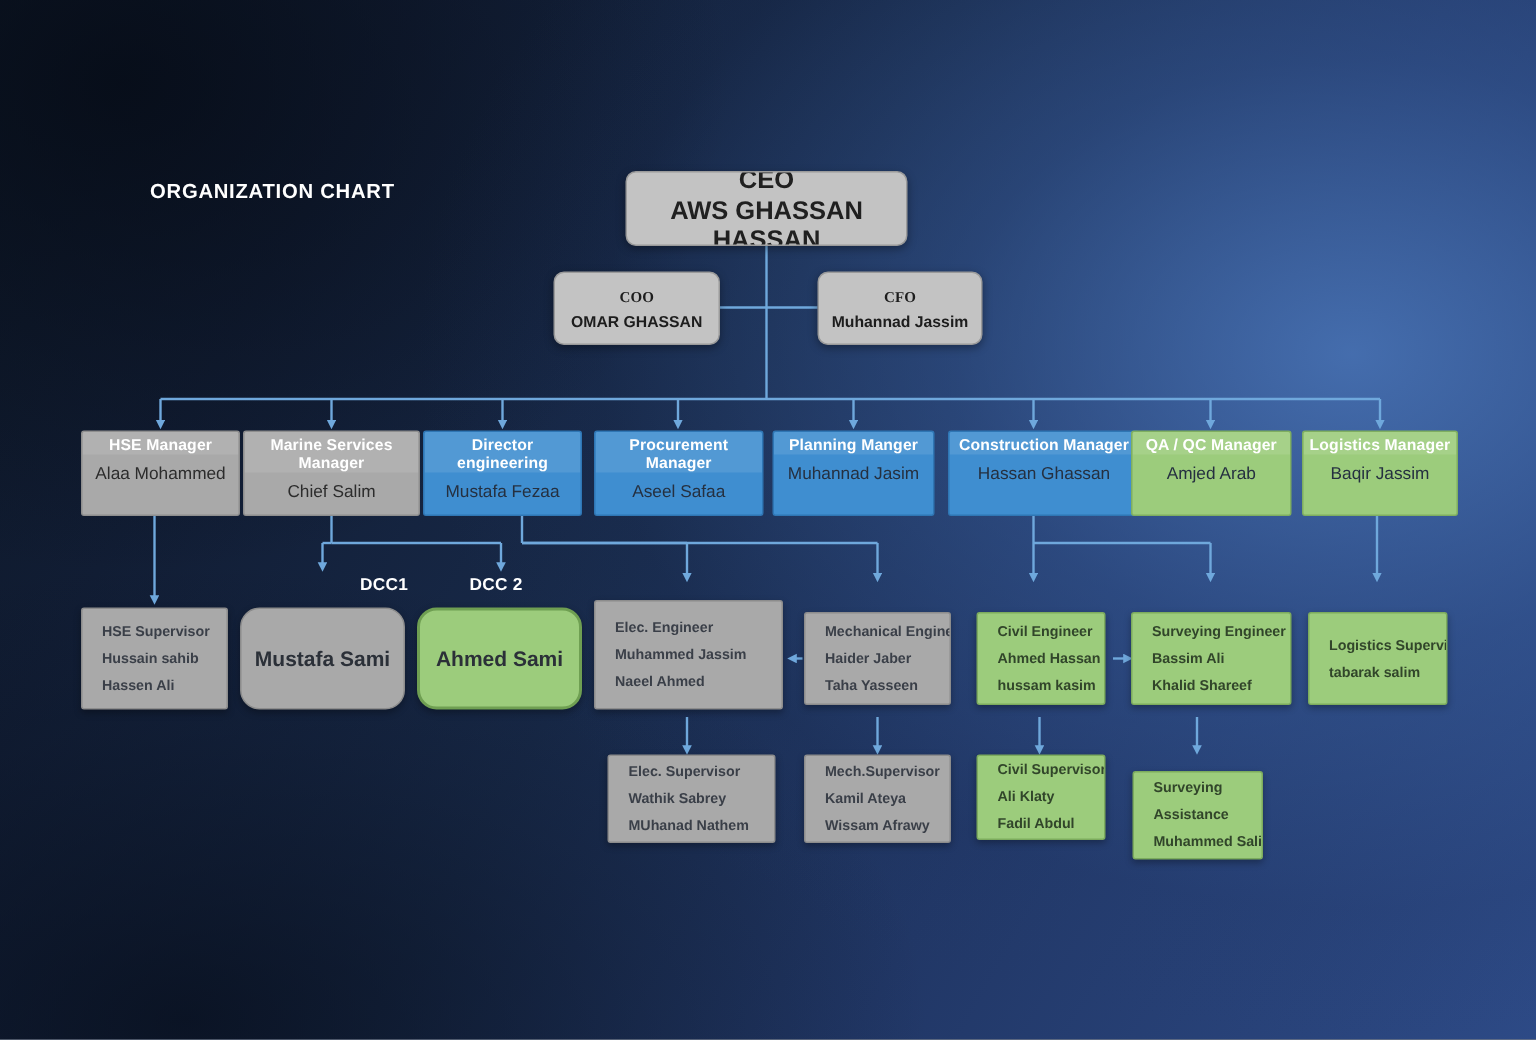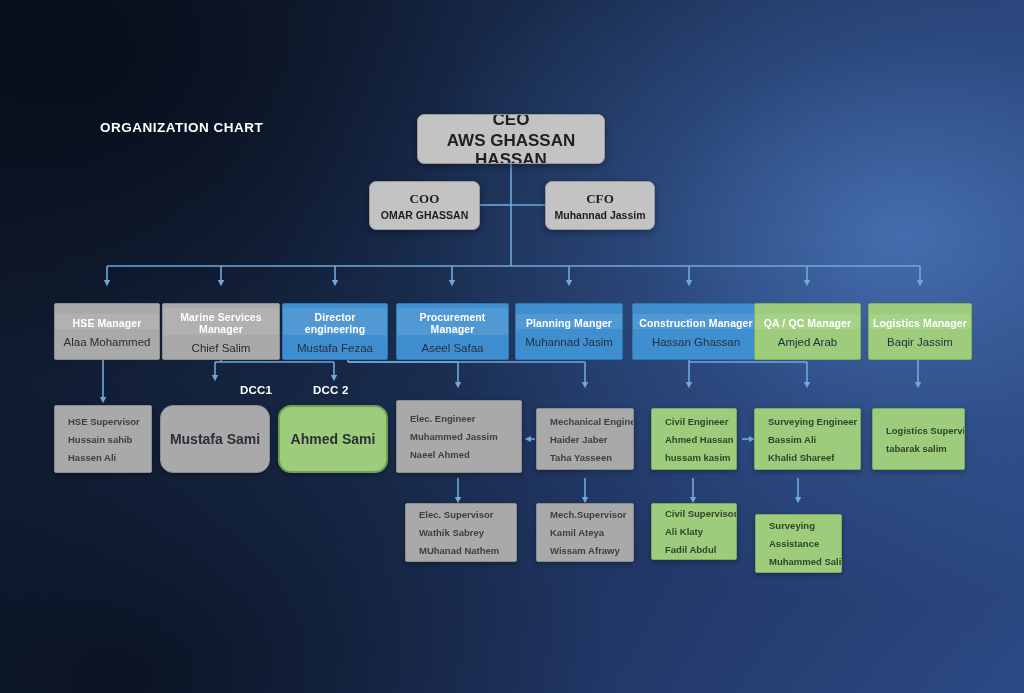--- a/index.html
+++ b/index.html
@@ -81,26 +81,26 @@
   .exec .name  { color: #202020; }
 
   #ceo { left: 417px; top: 114px; width: 188px; height: 50px; }
   #ceo .title { font-size: 17px; line-height: 19px; }
   #ceo .name  { font-size: 17px; font-weight: bold; line-height: 19px; }
 
   #coo { left: 369px; top: 181px; width: 111px; height: 49px; }
   #cfo { left: 545px; top: 181px; width: 110px; height: 49px; }
   .cxo .title {
     font-family: "Liberation Serif", serif;
-    font-size: 13px; font-weight: bold; line-height: 17px; color: #1d1d1d;
+    font-size: 10px; font-weight: bold; line-height: 17px; color: #1d1d1d;
   }
   .cxo .name { font-size: 10.5px; font-weight: bold; line-height: 13px; color: #1d1d1d; }
 
   
-  .mgr { height: 57px; top: 287px; align-items: center; justify-content: center; gap: 7px; margin-top: 16px; }
+  .mgr { height: 57px; top: 287px; align-items: center; justify-content: flex-start; gap: 7px; }
   .mgr .title { font-size: 10.5px; line-height: 12px; }
   .mgr .name  { font-size: 11.5px; line-height: 13px; }
 
   .mgr.gray  { background: #a9a9a9; border: 1px solid #8e8e8e; }
   .mgr.gray .title { background: transparent; }
   .mgr.blue  { background: #3f8ed0; border: 1px solid #2f76b4; }
   .mgr.green { background: #9ccc7c; border: 1px solid #7fae60; }
   .mgr.green .title, .mgr.blue .title { color: #ffffff; }
   .mgr.green .name, .mgr.blue .name { color: #253040; }
   .mgr.gray .name { color: #2c2c2c; }

